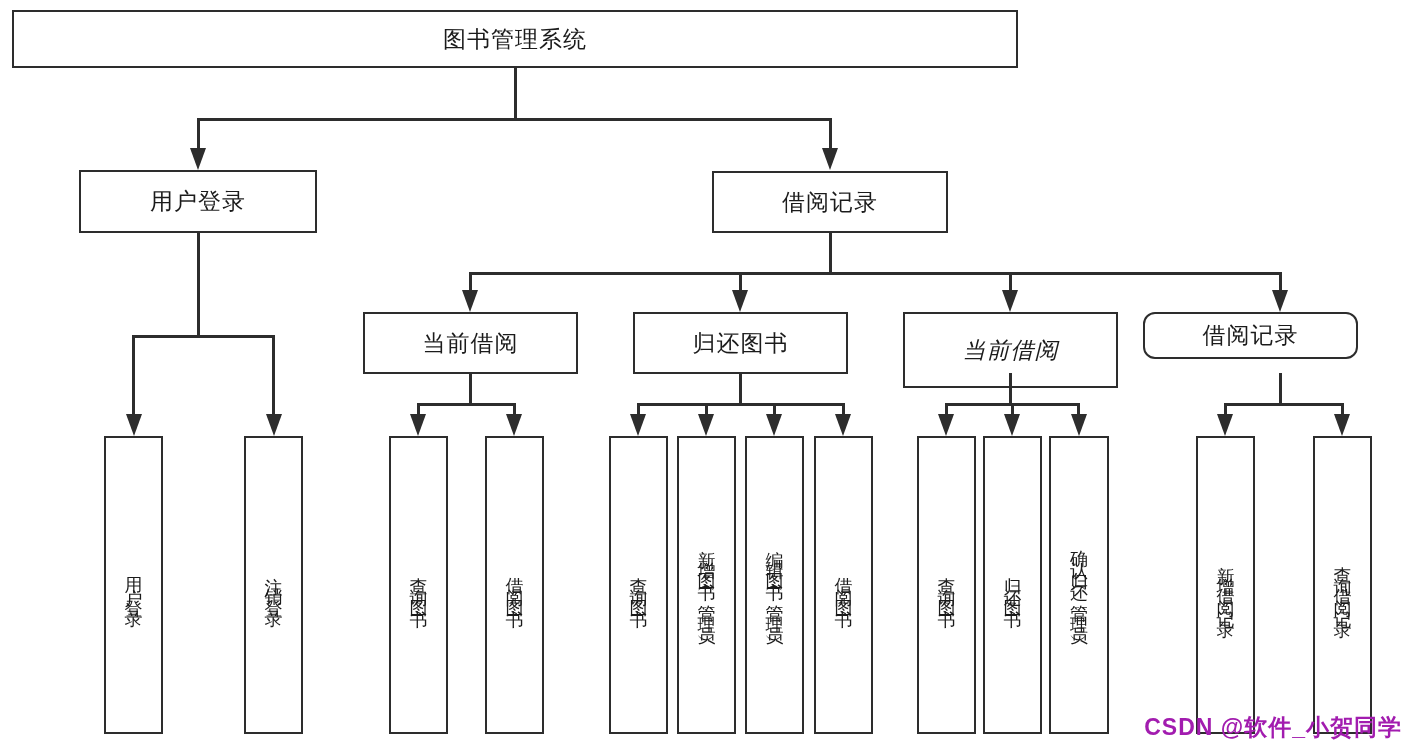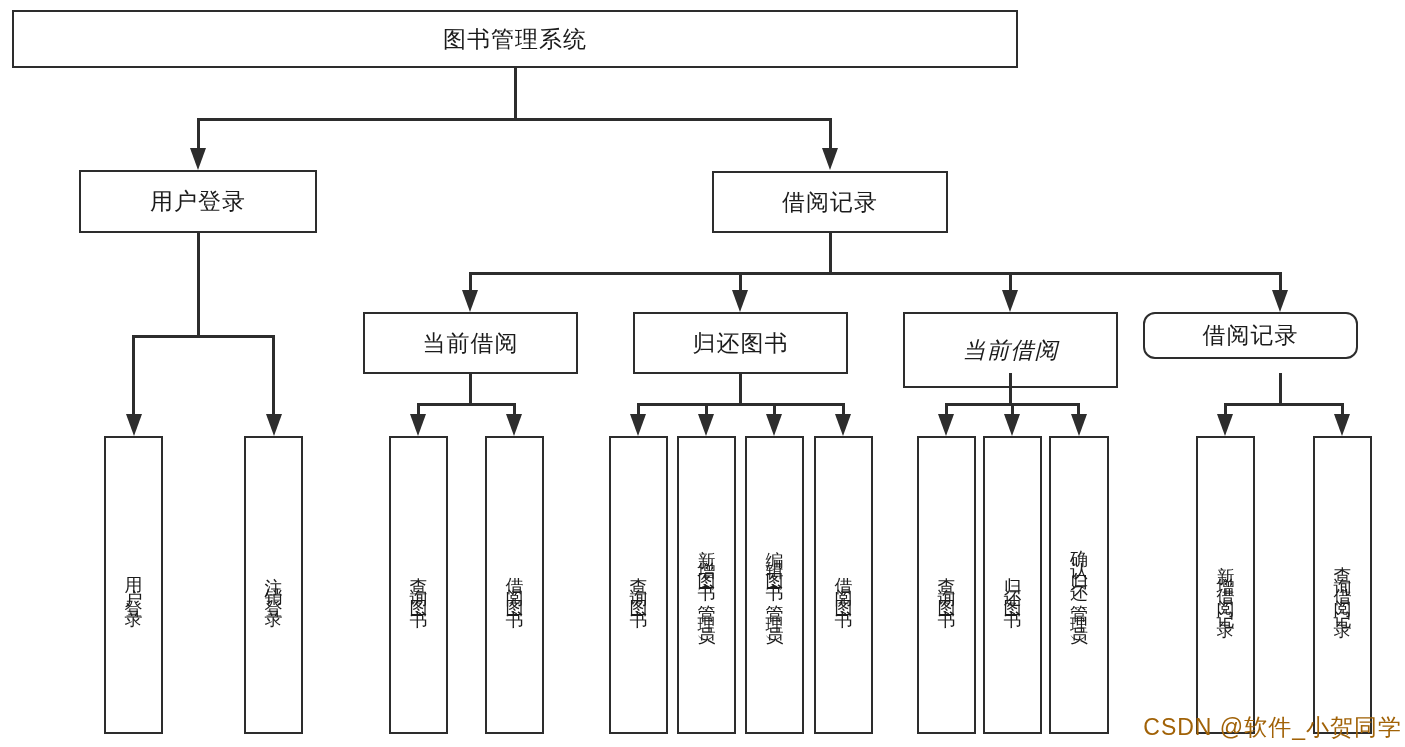--- a/index.html
+++ b/index.html
@@ -114,15 +114,15 @@
   <div class="box vbox" style="left:745px;top:436px;width:59px;height:298px;">编辑图书（管理员）</div>
   <div class="box vbox" style="left:814px;top:436px;width:59px;height:298px;">借阅图书</div>
 
   <div class="box vbox" style="left:917px;top:436px;width:59px;height:298px;">查询图书</div>
   <div class="box vbox" style="left:983px;top:436px;width:59px;height:298px;">归还图书</div>
   <div class="box vbox" style="left:1049px;top:436px;width:60px;height:298px;">确认归还（管理员）</div>
 
   <div class="box vbox" style="left:1196px;top:436px;width:59px;height:298px;">新增借阅记录</div>
   <div class="box vbox" style="left:1313px;top:436px;width:59px;height:298px;">查询借阅记录</div>
 
-  <div class="watermark" style="color: #a16207;">CSDN @软件_小贺同学</div>
+  <div class="watermark" style="color: #a21caf; font-weight: bold;">CSDN @软件_小贺同学</div>
 
 </div>
 
 </body></html>

